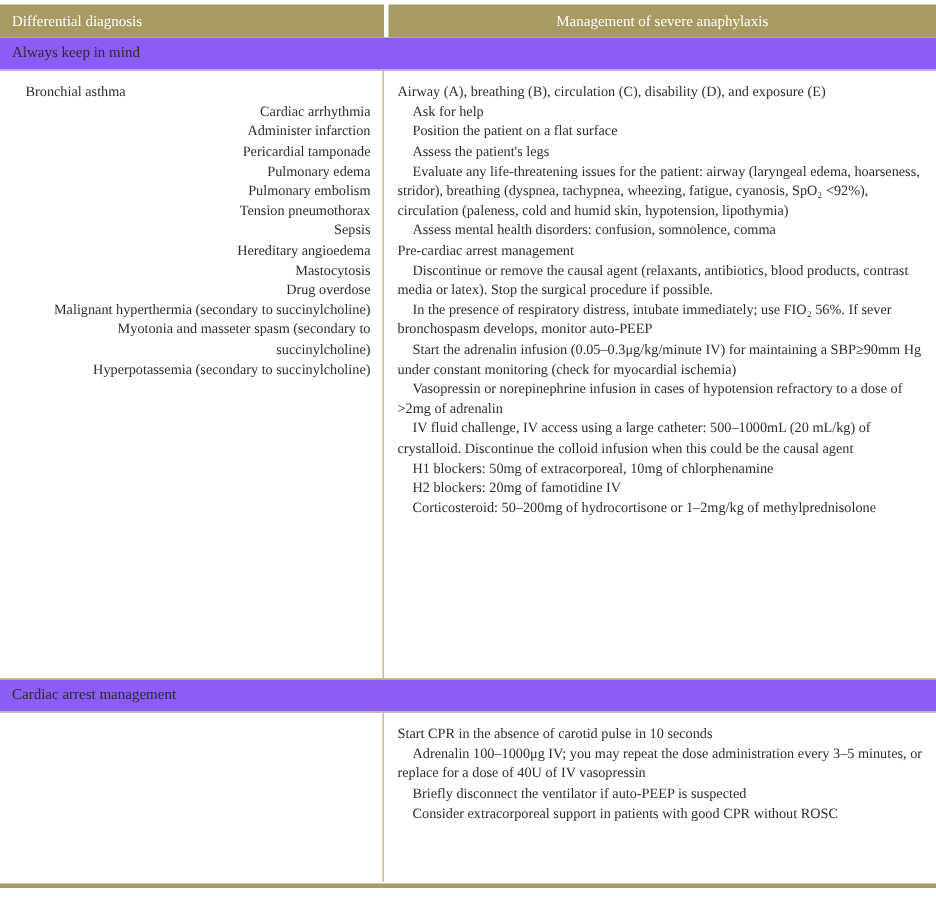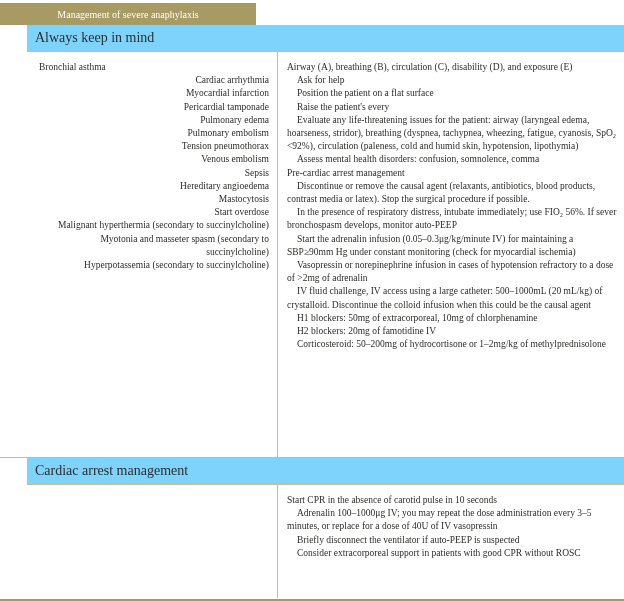--- a/index.html
+++ b/index.html
@@ -29,33 +29,31 @@
     display: flex;
     align-items: center;
     box-sizing: border-box;
   }
   .thead .hcell.left { padding-left: 8px; justify-content: flex-start; }
   .thead .hcell.right { justify-content: center; text-align: left; }
 
   
   .section-row {
     border-bottom: 1px solid #c6bc92;
-    font-size: 14px;
+    font-size: 10px;
     padding: 5px 0 5px 8px;
     box-sizing: border-box;
-    background: #7dd3fc;
-    margin-left: 27px;
+    background: #8b5cf6;
   }
 
   
   .body-row {
     display: grid;
     grid-template-columns: 256px 1fr;
     box-sizing: border-box;
-    padding-left: 22px;
   }
   .body-row.main { min-height: 406px; border-bottom: 1px solid #c6bc92; }
   .body-row.bottom { min-height: 113px; }
   .cell {
     box-sizing: border-box;
     font-size: 9.5px;
     line-height: 13.2px;
   }
   .cell-left {
     border-right: 1px solid #c6bc92;
@@ -76,48 +74,48 @@
     background: #a79a63;
     margin-top: 1px;
   }
 </style>
 </head>
 <body>
 
 <div class="table-wrap">
 
   <div class="thead">
+    <div class="hcell left">Differential diagnosis</div>
     <div class="hcell right">Management of severe anaphylaxis</div>
   </div>
 
   <div class="section-row">Always keep in mind</div>
 
   <div class="body-row main">
     <div class="cell cell-left">
         <p class="para">Bronchial asthma</p>
         <p class="para ind">Cardiac arrhythmia</p>
-        <p class="para ind">Myocardial infarction</p>
+        <p class="para ind">Administer infarction</p>
         <p class="para ind">Pericardial tamponade</p>
         <p class="para ind">Pulmonary edema</p>
         <p class="para ind">Pulmonary embolism</p>
         <p class="para ind">Tension pneumothorax</p>
-        <p class="para ind">Venous embolism</p>
         <p class="para ind">Sepsis</p>
         <p class="para ind">Hereditary angioedema</p>
         <p class="para ind">Mastocytosis</p>
-        <p class="para ind">Start overdose</p>
+        <p class="para ind">Drug overdose</p>
         <p class="para ind">Malignant hyperthermia (secondary to succinylcholine)</p>
         <p class="para ind">Myotonia and masseter spasm (secondary to succinylcholine)</p>
         <p class="para ind">Hyperpotassemia (secondary to succinylcholine)</p>
       </div>
     <div class="cell cell-right">
         <p class="para">Airway (A), breathing (B), circulation (C), disability (D), and exposure (E)</p>
         <p class="para ind">Ask for help</p>
         <p class="para ind">Position the patient on a flat surface</p>
-        <p class="para ind">Raise the patient's every</p>
+        <p class="para ind">Assess the patient's legs</p>
         <p class="para ind">Evaluate any life-threatening issues for the patient: airway (laryngeal edema, hoarseness, stridor), breathing (dyspnea, tachypnea, wheezing, fatigue, cyanosis, SpO₂ &lt;92%), circulation (paleness, cold and humid skin, hypotension, lipothymia)</p>
         <p class="para ind">Assess mental health disorders: confusion, somnolence, comma</p>
         <p class="para">Pre-cardiac arrest management</p>
         <p class="para ind">Discontinue or remove the causal agent (relaxants, antibiotics, blood products, contrast media or latex). Stop the surgical procedure if possible.</p>
         <p class="para ind">In the presence of respiratory distress, intubate immediately; use FIO₂ 56%. If sever bronchospasm develops, monitor auto-PEEP</p>
         <p class="para ind">Start the adrenalin infusion (0.05–0.3μg/kg/minute IV) for maintaining a SBP≥90mm Hg under constant monitoring (check for myocardial ischemia)</p>
         <p class="para ind">Vasopressin or norepinephrine infusion in cases of hypotension refractory to a dose of &gt;2mg of adrenalin</p>
         <p class="para ind">IV fluid challenge, IV access using a large catheter: 500–1000mL (20 mL/kg) of crystalloid. Discontinue the colloid infusion when this could be the causal agent</p>
         <p class="para ind">H1 blockers: 50mg of extracorporeal, 10mg of chlorphenamine</p>
         <p class="para ind">H2 blockers: 20mg of famotidine IV</p>

